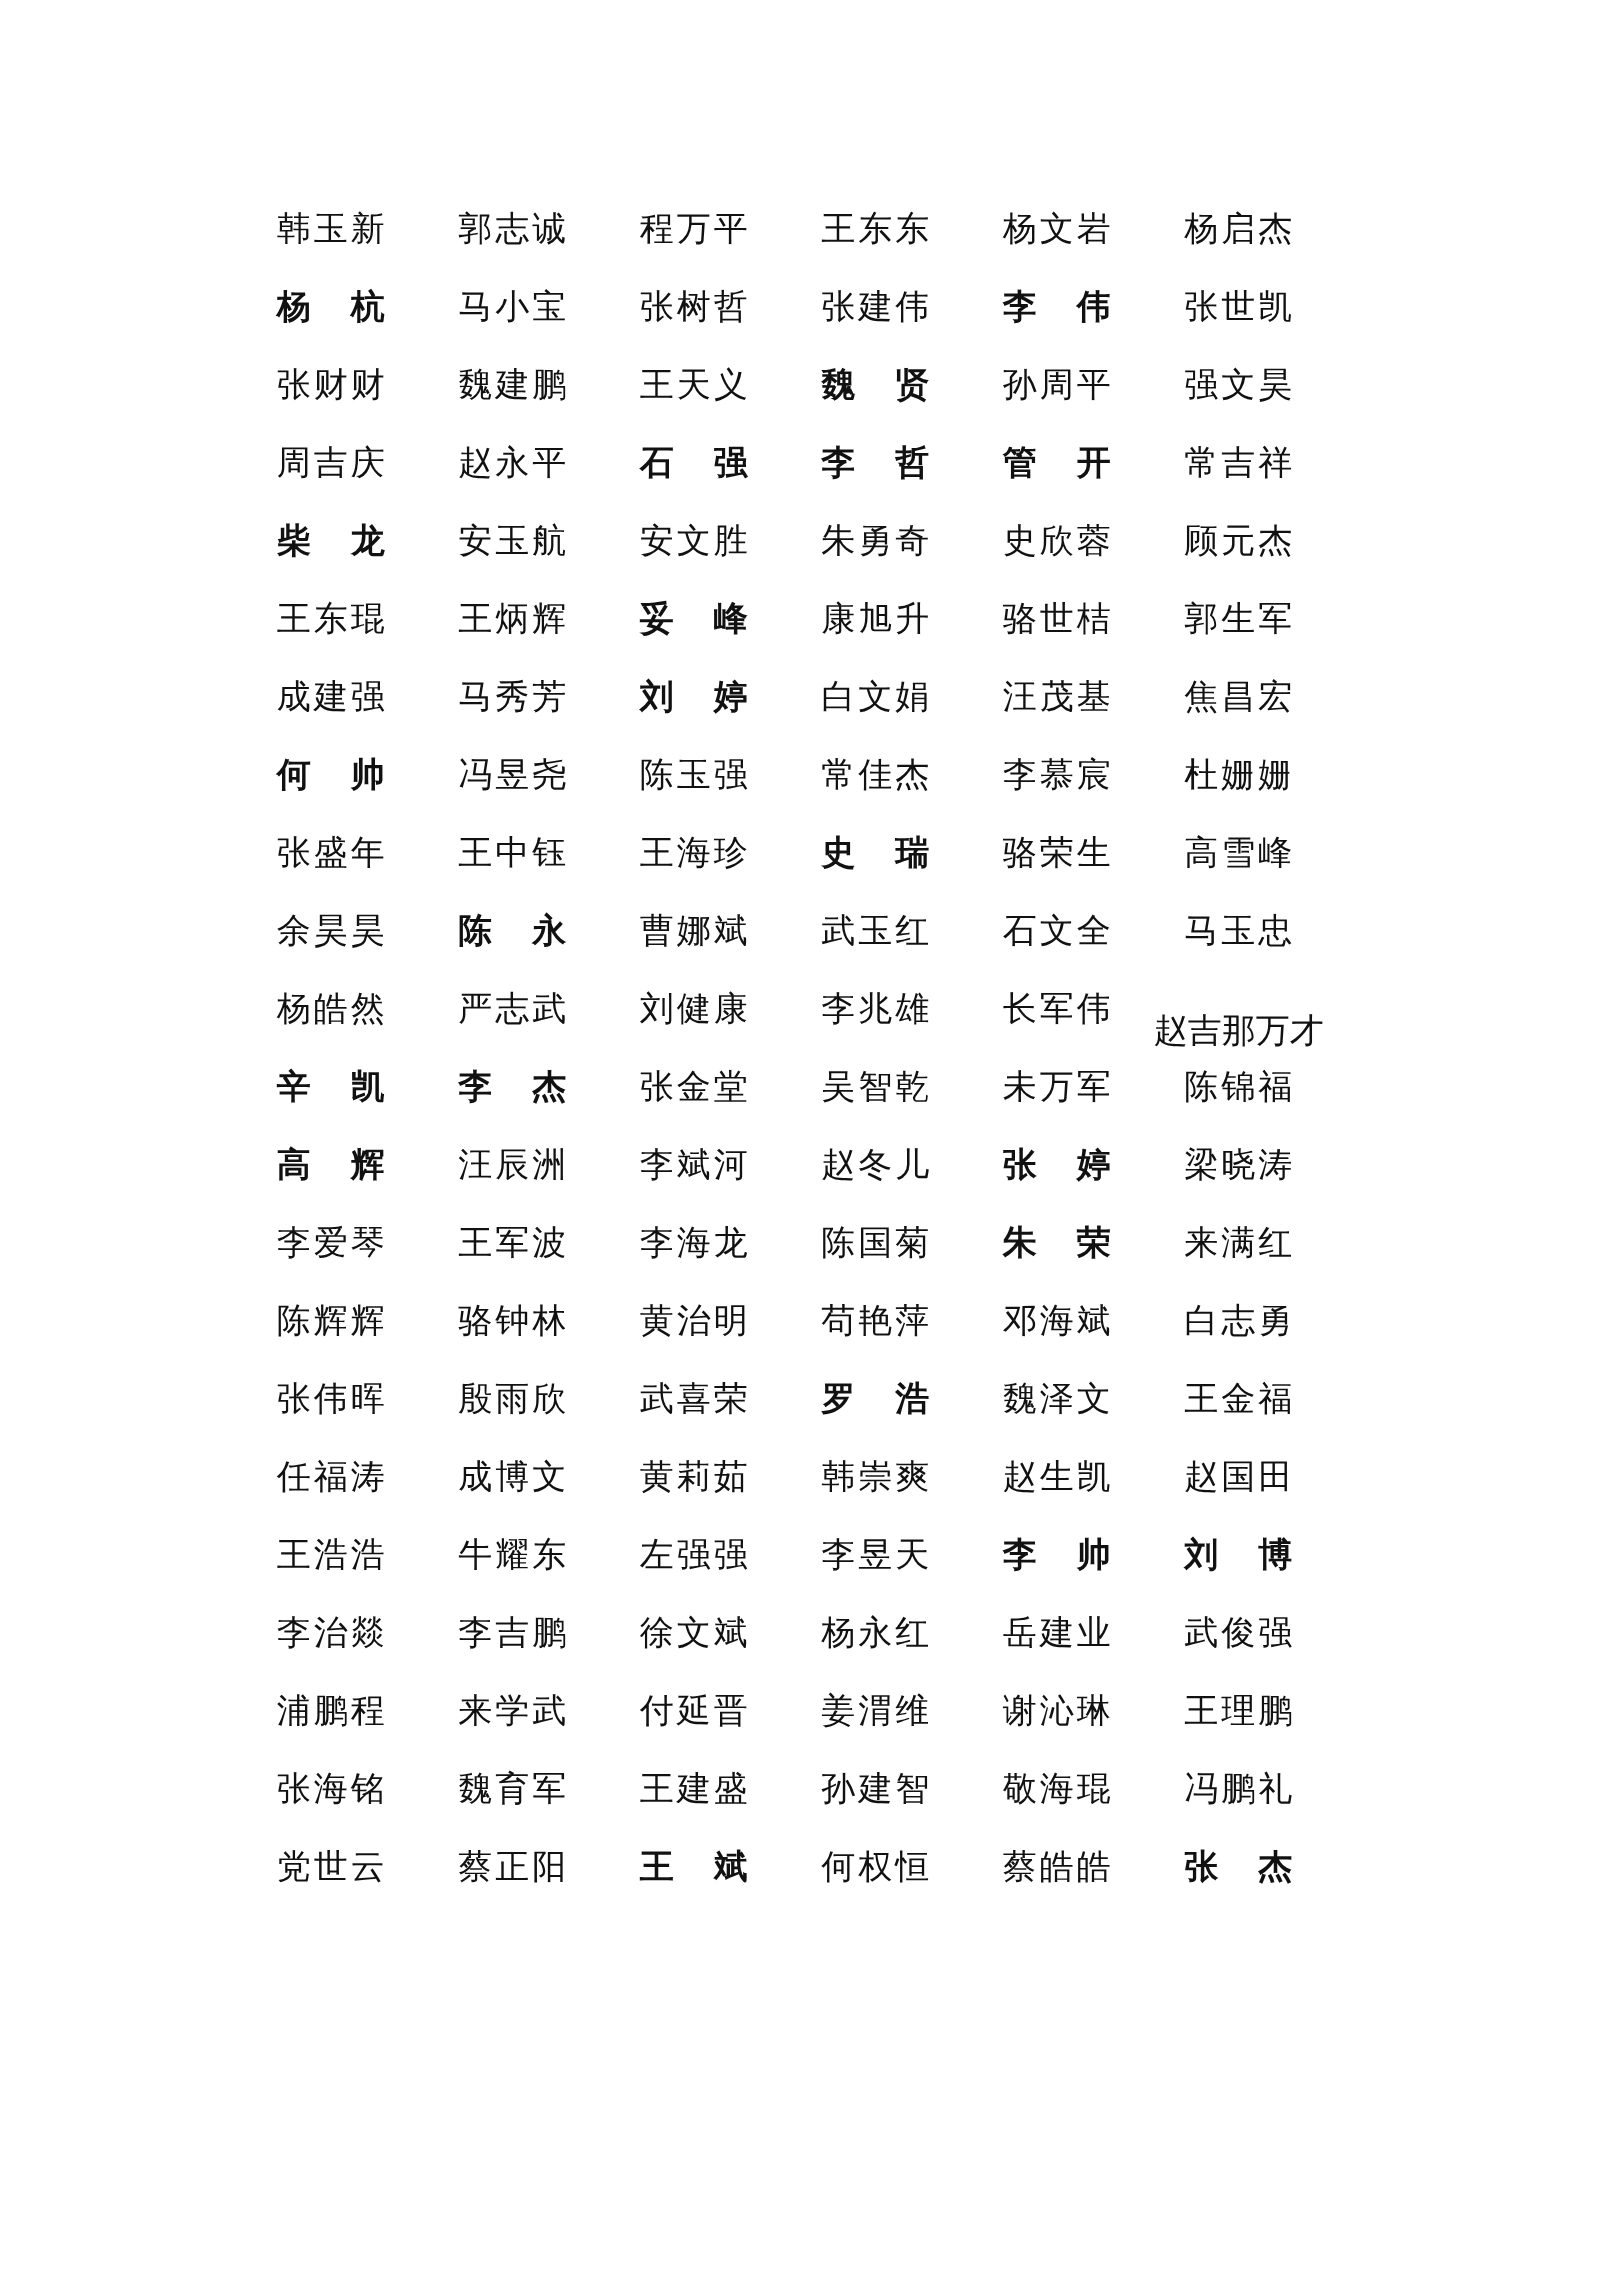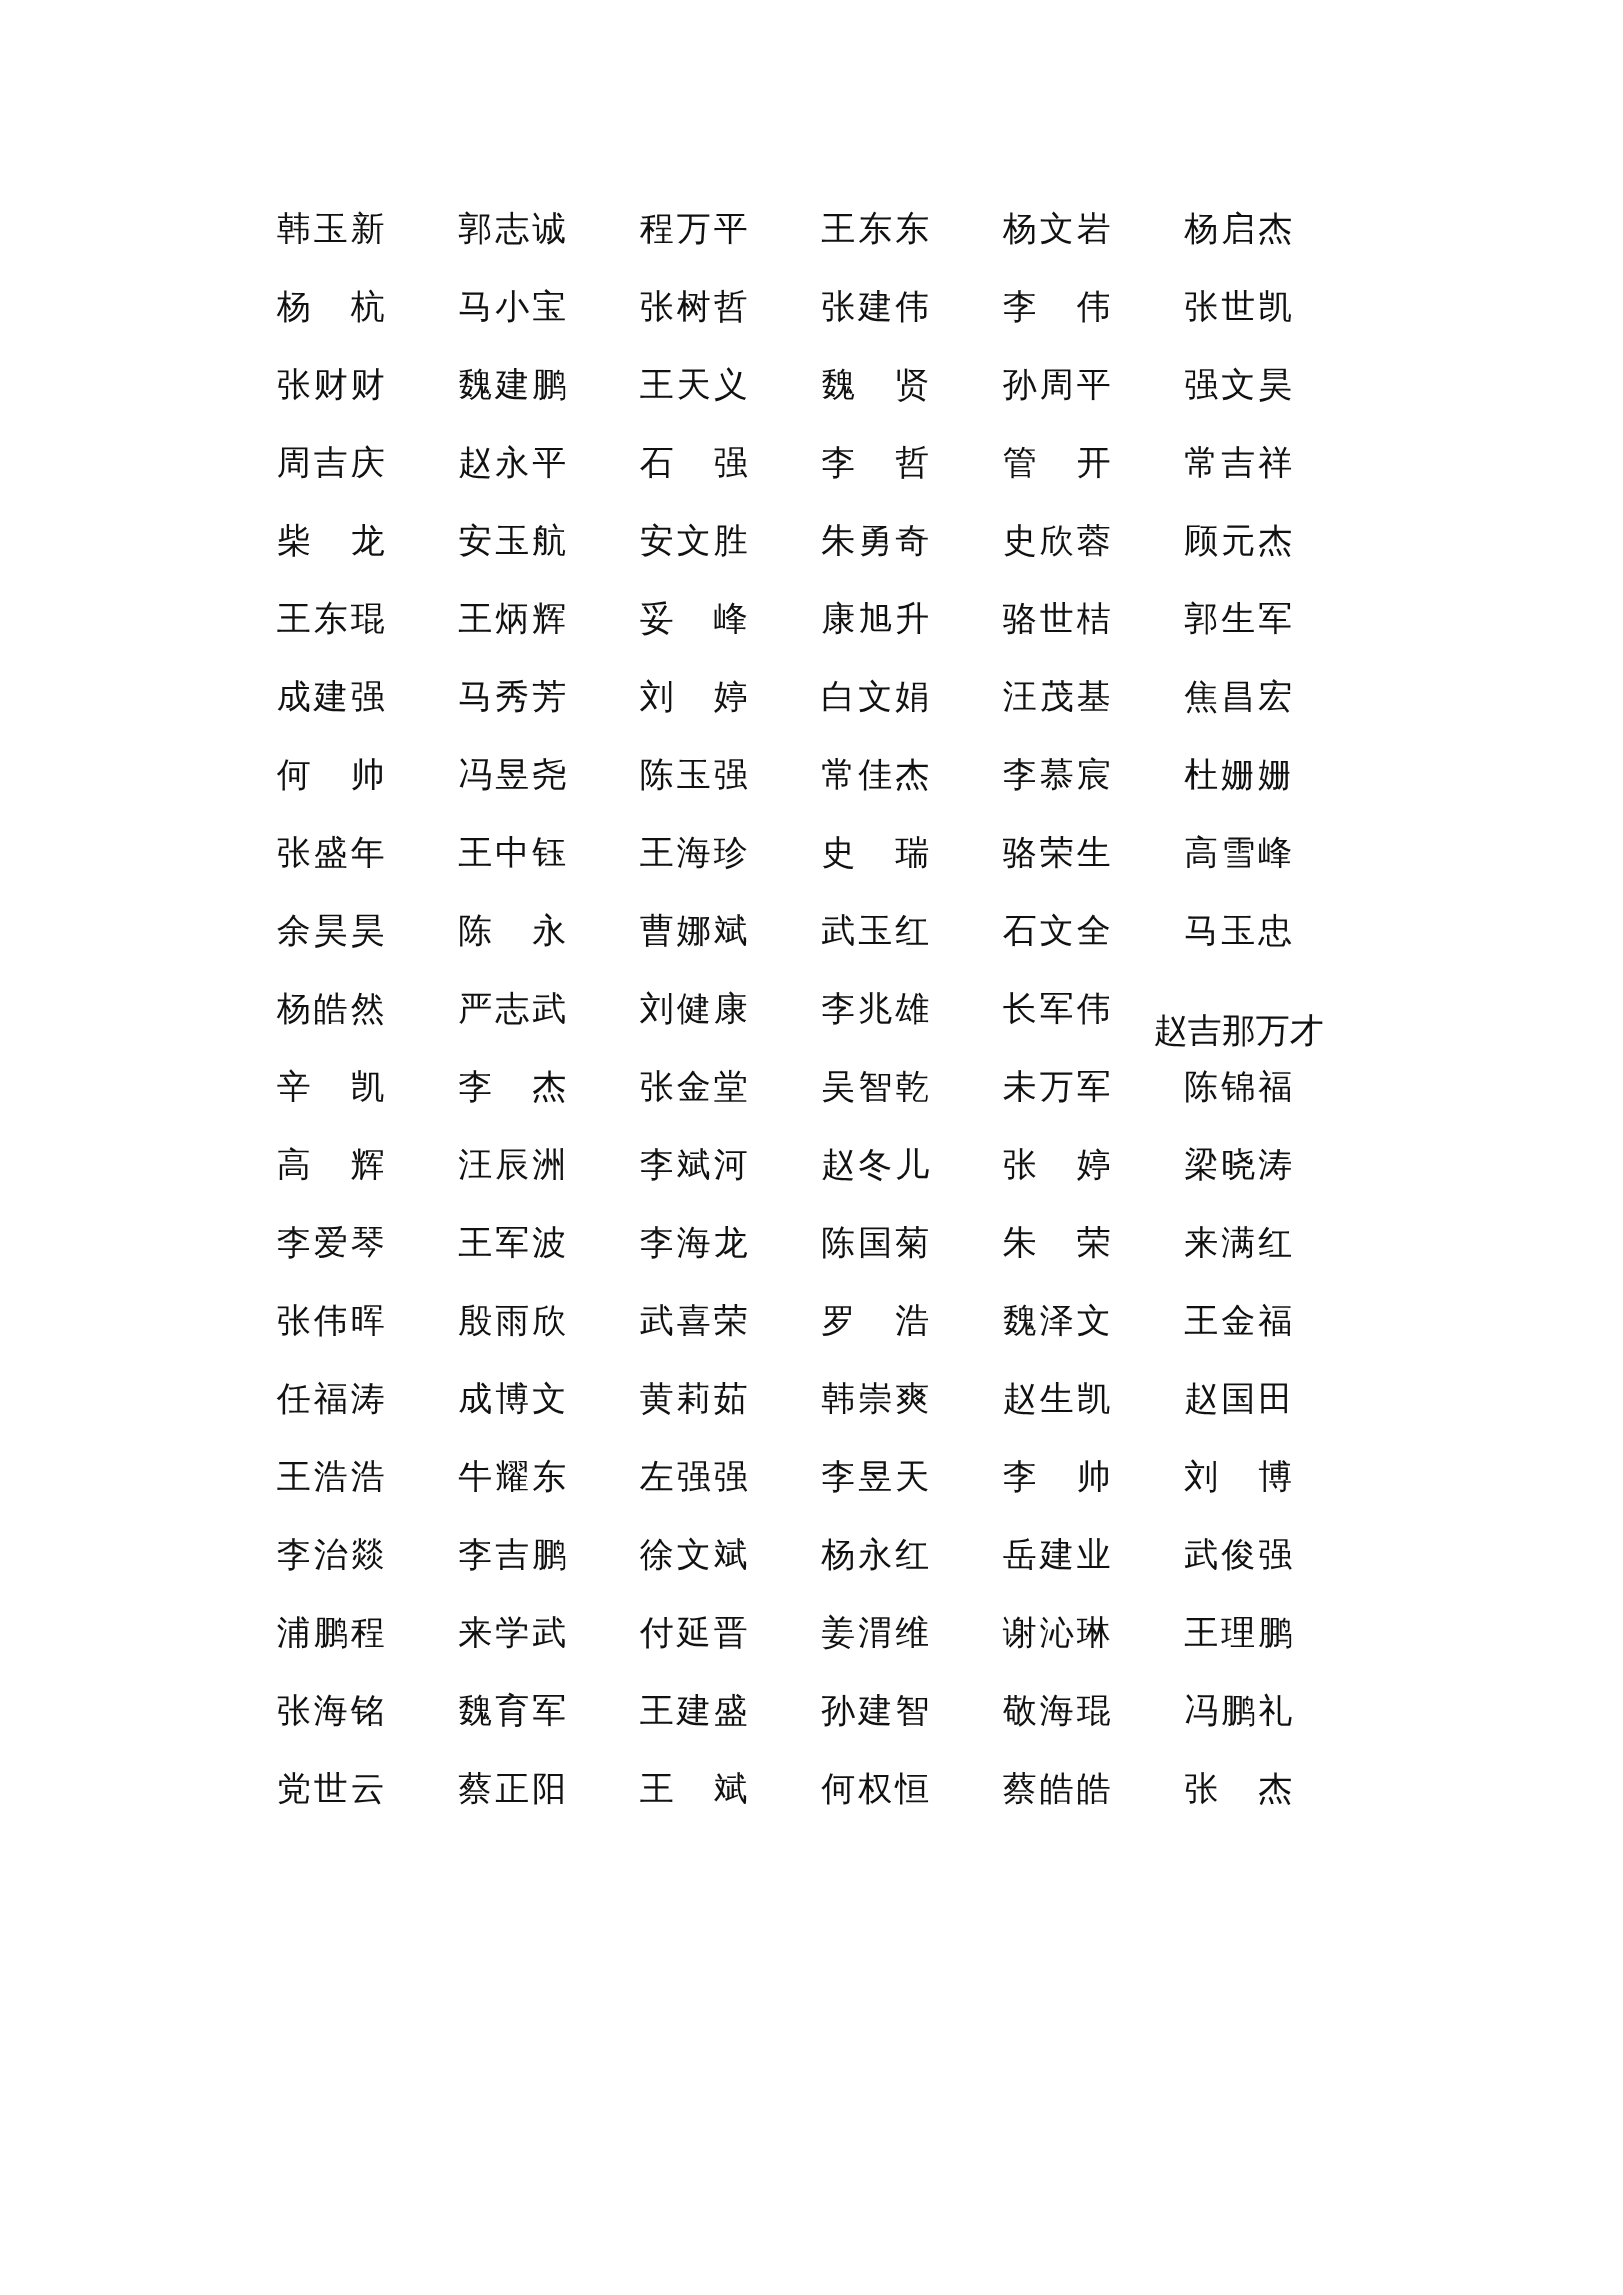--- a/index.html
+++ b/index.html
@@ -40,21 +40,21 @@
     color: #111111;
     white-space: nowrap;
   }
   
   .nm {
     display: inline-block;
     text-align: justify;
     text-align-last: justify;
     font-size: 34px;
   }
-  .nm.len2 { width: 108px; }
+  .nm.len2 { width: 108px; font-weight: bold; }
   .nm.len3 { width: 108px; }
   .nm.len5 { width: 169px; margin-top: 44px; }
 </style>
 </head>
 <body>
 
 <div class="page">
   <table class="name-table">
     <tbody>
         <tr>
@@ -163,20 +163,28 @@
         </tr>
         <tr>
           <td><span class="nm len3">李爱琴</span></td>
           <td><span class="nm len3">王军波</span></td>
           <td><span class="nm len3">李海龙</span></td>
           <td><span class="nm len3">陈国菊</span></td>
           <td><span class="nm len2">朱荣</span></td>
           <td><span class="nm len3">来满红</span></td>
         </tr>
         <tr>
+          <td><span class="nm len3">陈辉辉</span></td>
+          <td><span class="nm len3">骆钟林</span></td>
+          <td><span class="nm len3">黄治明</span></td>
+          <td><span class="nm len3">苟艳萍</span></td>
+          <td><span class="nm len3">邓海斌</span></td>
+          <td><span class="nm len3">白志勇</span></td>
+        </tr>
+        <tr>
           <td><span class="nm len3">张伟晖</span></td>
           <td><span class="nm len3">殷雨欣</span></td>
           <td><span class="nm len3">武喜荣</span></td>
           <td><span class="nm len2">罗浩</span></td>
           <td><span class="nm len3">魏泽文</span></td>
           <td><span class="nm len3">王金福</span></td>
         </tr>
         <tr>
           <td><span class="nm len3">任福涛</span></td>
           <td><span class="nm len3">成博文</span></td>

